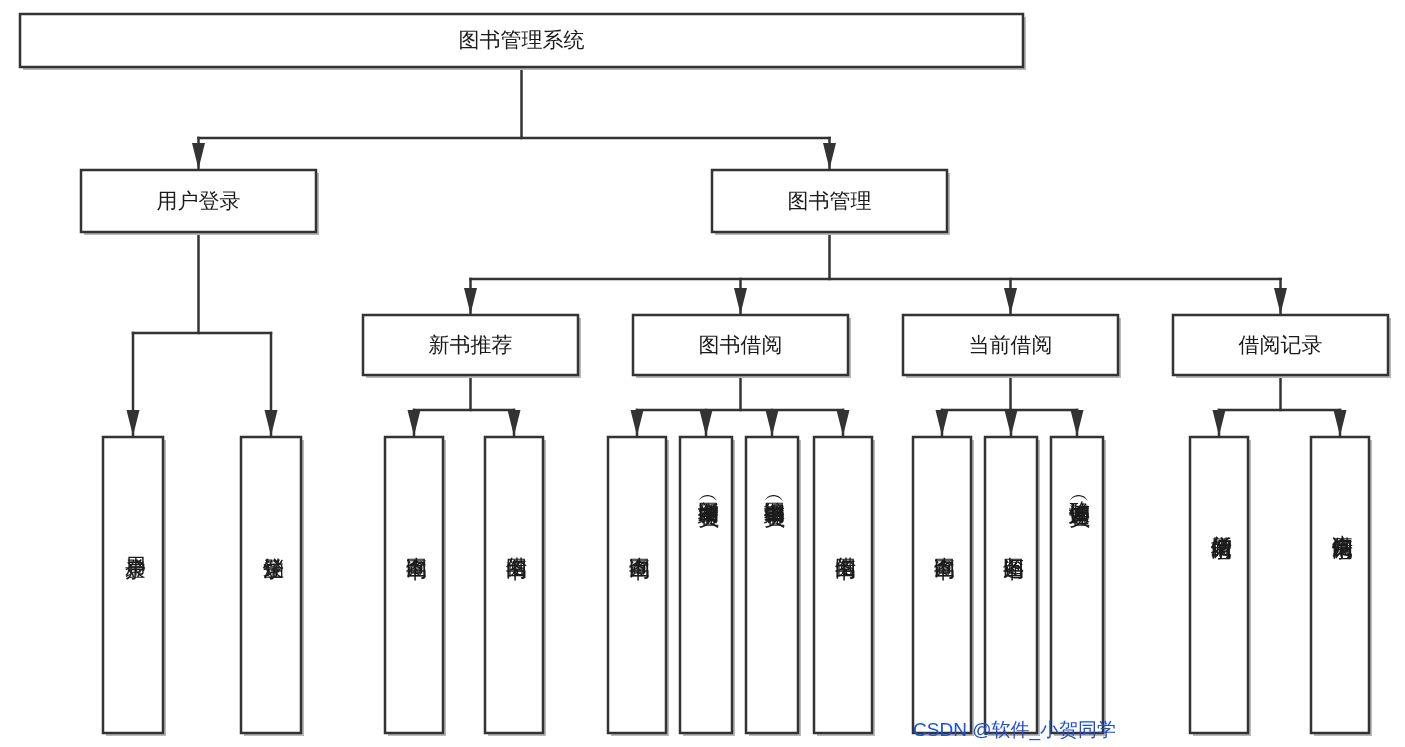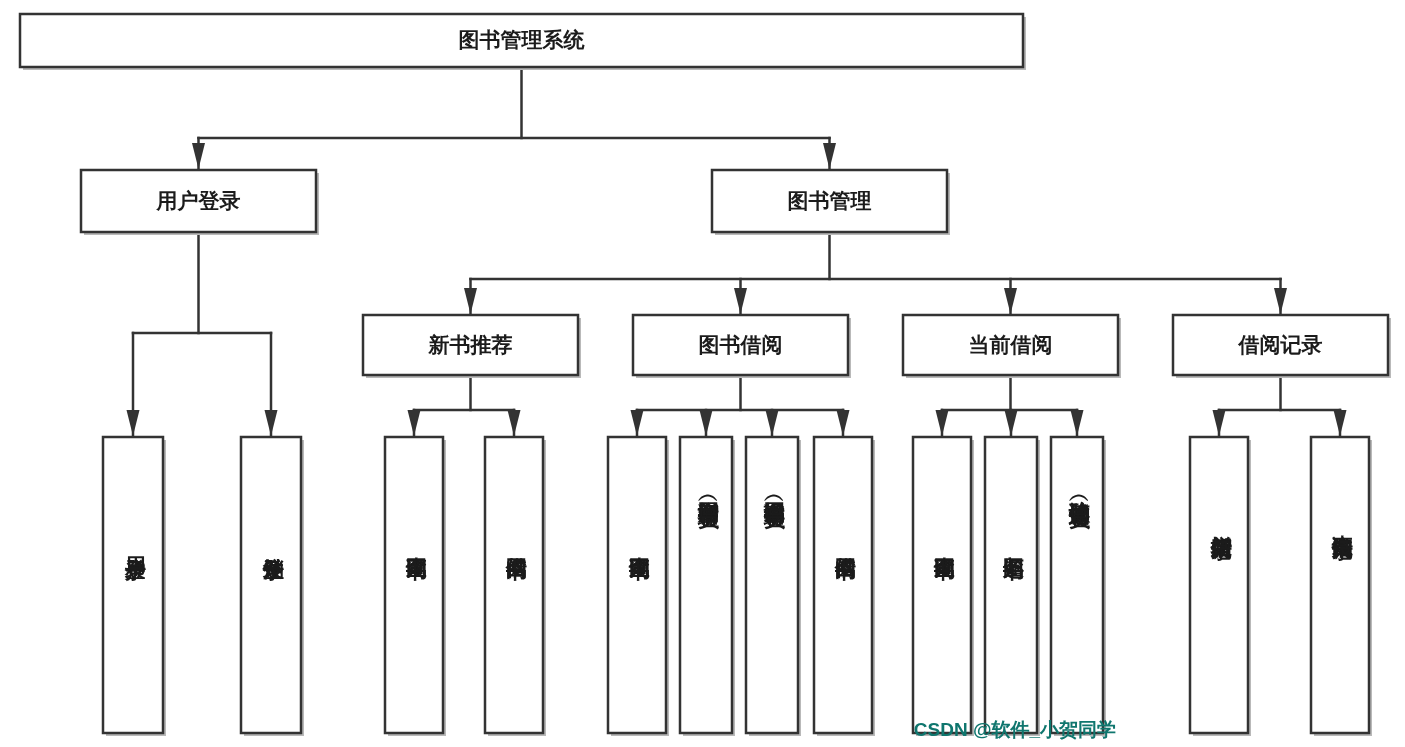--- a/index.html
+++ b/index.html
@@ -11,21 +11,20 @@
     width: 1405px;
     height: 747px;
     font-family: "Liberation Sans", "DejaVu Sans", sans-serif;
     overflow: hidden;
   }
   #diagram-root {
     position: relative;
     width: 1124px;
     height: 747px;
     background: #ffffff;
-    font-weight: bold;
   }
   svg#tree-svg {
     position: absolute;
     left: 0;
     top: 0;
     width: 1405px;
     height: 747px;
     display: block;
   }
   .node-box {
@@ -69,21 +68,21 @@
     display: flex;
     align-items: flex-start;
     justify-content: flex-start;
   }
   .watermark {
     position: absolute;
     right: 8px;
     bottom: 4px;
     font-family: "Liberation Sans", "DejaVu Sans", sans-serif;
     font-size: 19px;
-    color: #0f766e;
+    color: #1d4ed8;
     white-space: nowrap;
     user-select: none;
   }
 </style>
 </head>
 <body>
 
 <div id="diagram-root">
 
   <svg id="tree-svg" viewBox="0 0 1405 747" xmlns="http://www.w3.org/2000/svg">

